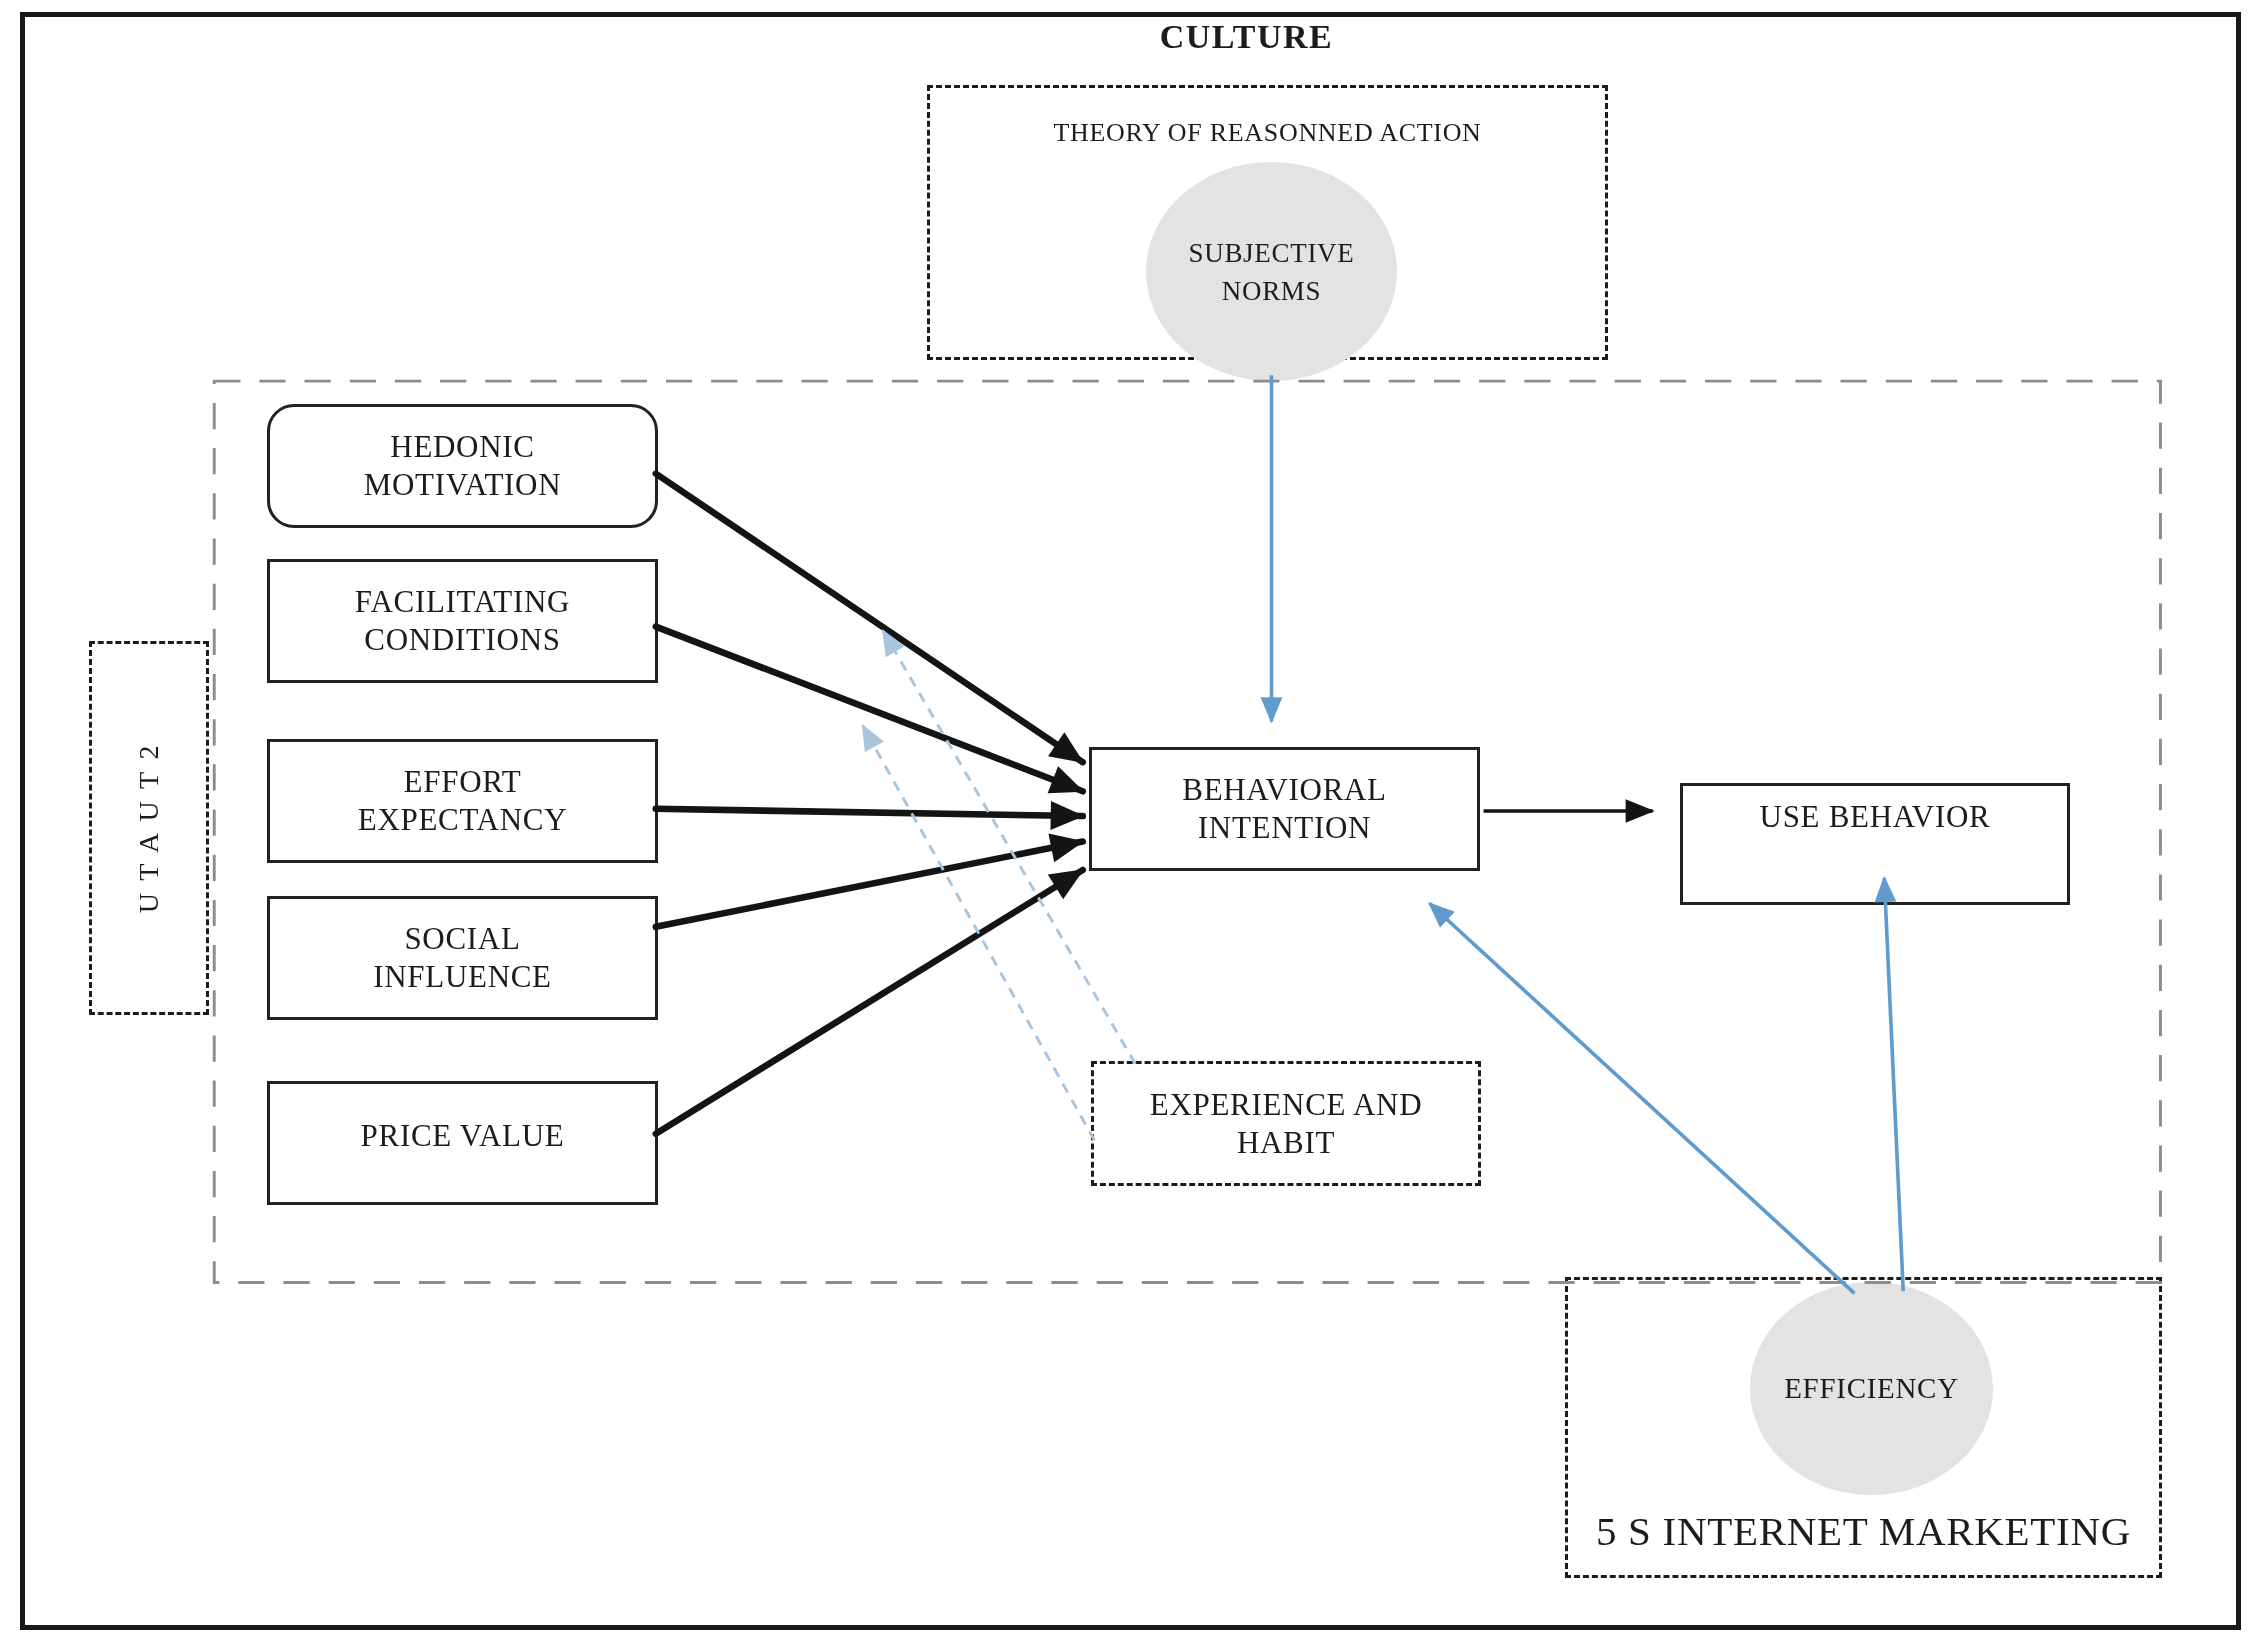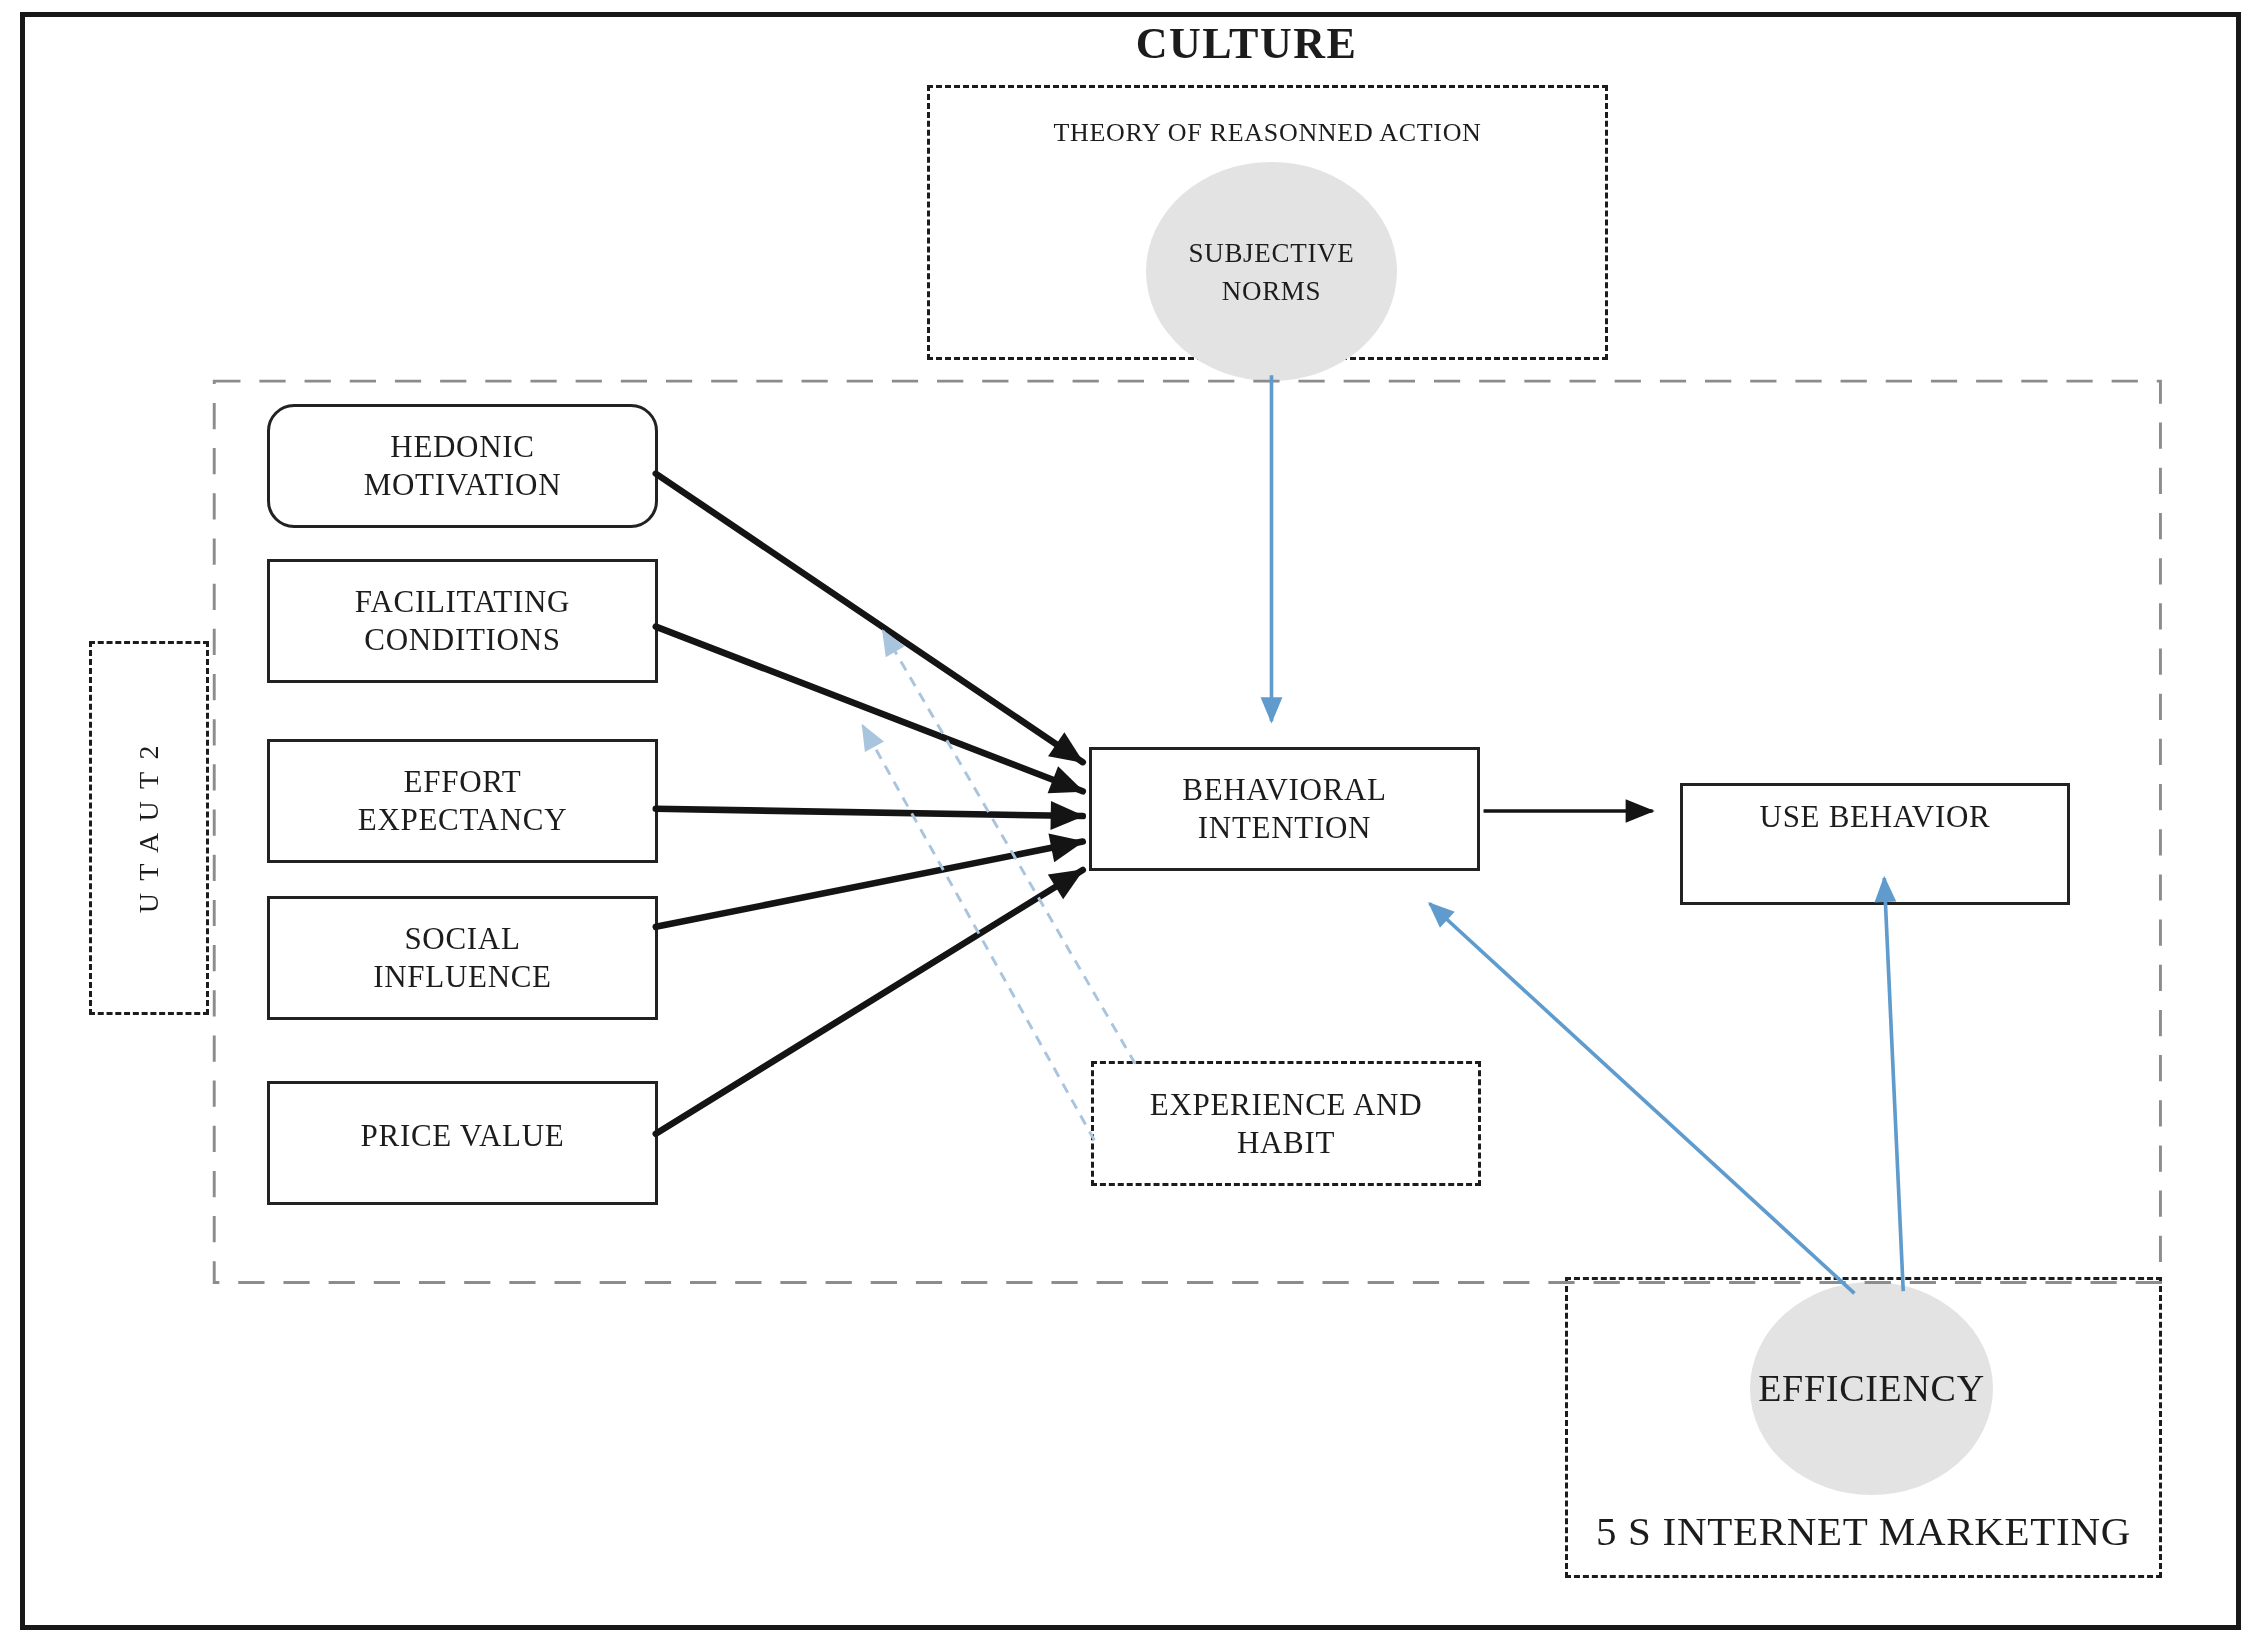--- a/index.html
+++ b/index.html
@@ -2,21 +2,21 @@
 <html style="font-size:11.7px"><head>
 <meta charset="utf-8">
 <style>
   html,body{margin:0;padding:0;background:#ffffff;}
   body{width:2261px;height:1638px;overflow:hidden;
        font-family:"Liberation Serif","DejaVu Serif",serif;color:#1c1c1c;}
   .stage{position:relative;width:2261px;height:1638px;background:#ffffff;}
   .frame{position:absolute;left:20.4px;top:11.7px;width:2211px;height:1608px;
          border:5.1px solid #181818;}
   .title{position:absolute;left:1006px;top:17.5px;width:481px;text-align:center;
-         font-size:44px;font-weight:700;letter-spacing:1.5px;}
+         font-size:34px;font-weight:700;letter-spacing:1.5px;}
   .box{position:absolute;box-sizing:border-box;display:flex;flex-direction:column;
        justify-content:center;align-items:center;text-align:center;
        font-size:31px;line-height:38px;letter-spacing:0.7px;}
   .solid{border:3.6px solid #222222;background:#ffffff;}
   .dashedblk{border:3.6px dashed #1c1c1c;background:transparent;}
   .tra{left:927px;top:85px;width:681px;height:275px;justify-content:flex-start;}
   .tra .heading{margin-top:26px;font-size:26px;letter-spacing:0.7px;}
   .ellipse{position:absolute;border-radius:50%;background:#e4e3e4;display:flex;
            flex-direction:column;justify-content:center;align-items:center;
            text-align:center;font-size:27px;line-height:38px;letter-spacing:0.7px;}
@@ -25,21 +25,21 @@
   .utlabel span{transform:rotate(-90deg);white-space:nowrap;font-size:28px;
                 letter-spacing:2.9px;}
   .f{left:267px;width:391px;height:124px;}
   .f1{top:404px;border-radius:27px;} .f2{top:559px;} .f3{top:739px;} .f4{top:896px;} .f5{top:1081px;}
   .f5 .inner{padding-bottom:14.6px;}
   .bi{left:1089px;top:747px;width:391px;height:124px;}
   .ub{left:1680px;top:783px;width:390px;height:122px;}
   .ub .inner{padding-bottom:55px;}
   .eh{left:1091px;top:1061px;width:390px;height:125px;}
   .mk{left:1565px;top:1277px;width:597px;height:301px;}
-  .eff{left:182px;top:1.5px;width:243px;height:213px;position:absolute;font-size:38px;}
+  .eff{left:182px;top:1.5px;width:243px;height:213px;position:absolute;font-size:29px;}
   .mklabel{position:absolute;left:0;right:0;top:232px;text-align:center;
            font-size:41px;letter-spacing:0.7px;}
   svg.wires{position:absolute;left:0;top:0;pointer-events:none;}
   .thick{stroke-width:9;stroke-linecap:round;}
   .thin{stroke-width:5;}
   .blue{stroke-width:5;}
   .blued{stroke-width:4;stroke-dasharray:14 11;}
   .gcontainer{fill:none;stroke-width:4;stroke-dasharray:36 26;}
 </style>
 </head>

